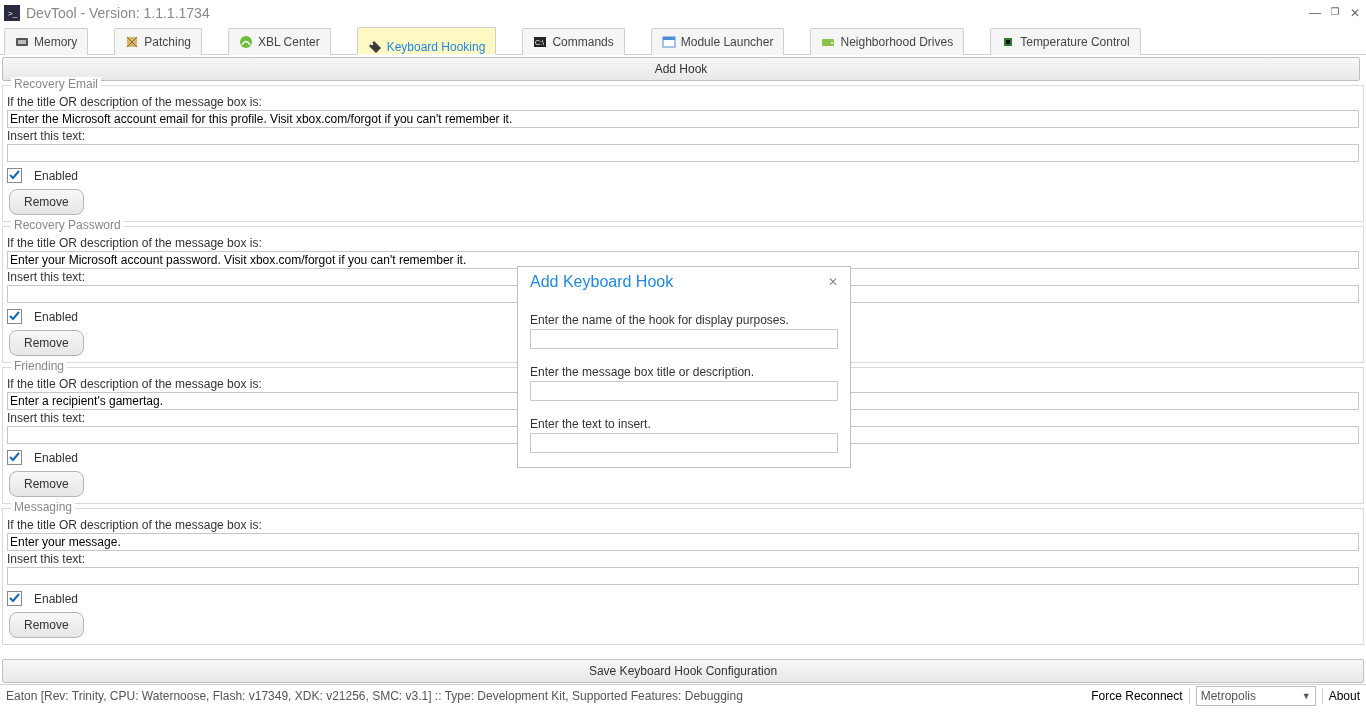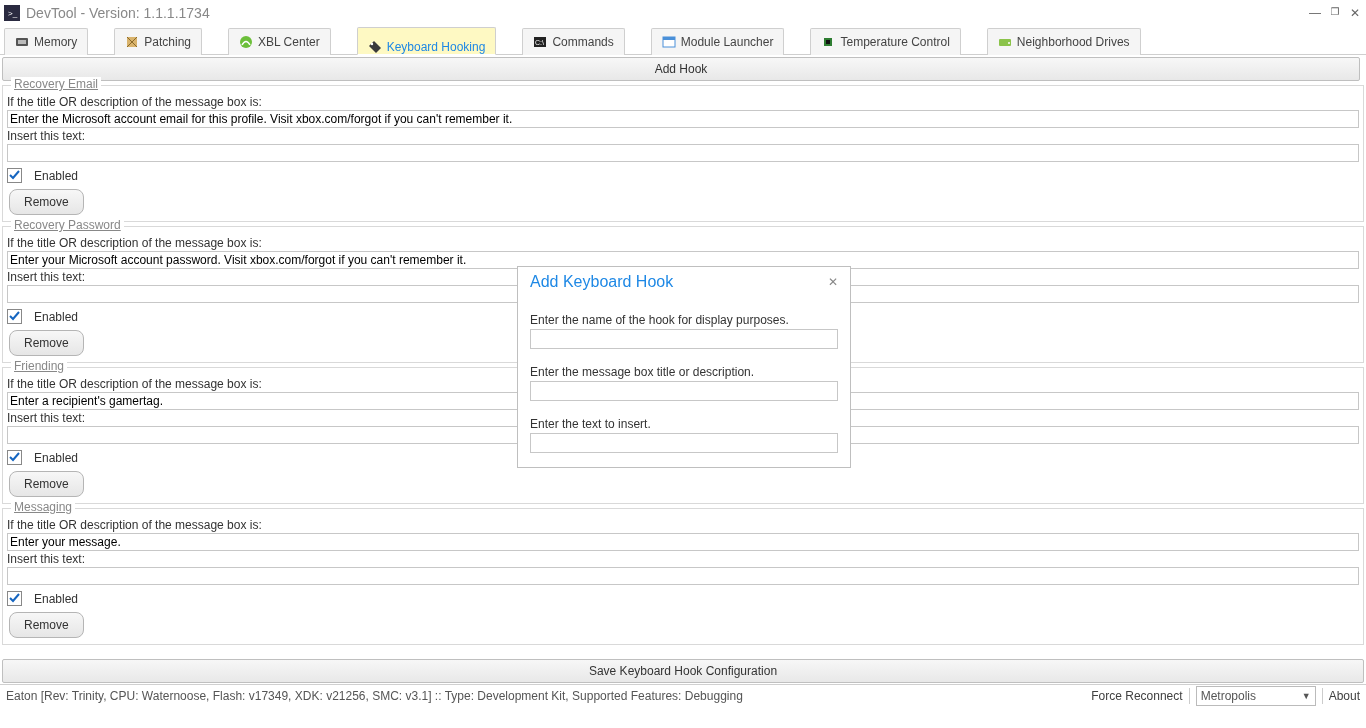--- a/index.html
+++ b/index.html
@@ -107,21 +107,20 @@
     padding: 8px 2px 6px 2px;
   }
   .group-title {
     position: absolute;
     top: -9px;
     left: 8px;
     background: #fff;
     color: #888;
     padding: 0 3px;
     font-size: 12px;
-    text-decoration: underline;
   }
   .label-line {
     font-size: 12px;
     color: #333;
     padding: 1px 2px;
   }
   .textbox {
     width: calc(100% - 4px);
     height: 18px;
     border: 1px solid #c7c7c7;
@@ -233,21 +232,21 @@
     height:18px;
     border:1px solid #bbb;
     padding:0 4px;
     font-size:12px;
     background:#fff;
   }
   .statusbar .combo .arrow{
     font-size:9px;
     color:#555;
   }
-  .statusbar .link { color:#404040;text-align:center; }
+  .statusbar .link { color:#000000;text-align:center; }
   .save-bar-wrap{
     position:absolute;
     left:0; right:0;
     bottom:22px;
   }
 </style>
 </head>
 <body>
 
 <div class="titlebar">
@@ -303,31 +302,31 @@
   </div>
   <div class="tab">
     <span class="ticon"><svg viewBox="0 0 14 14">
           <rect x="1" y="2" width="12" height="10" fill="#fff" stroke="#4a90d9"></rect>
           <rect x="1" y="2" width="12" height="3" fill="#4a90d9"></rect>
         </svg></span>
     <span>Module Launcher</span>
   </div>
   <div class="tab">
     <span class="ticon"><svg viewBox="0 0 14 14">
+          <rect x="1" y="4" width="12" height="7" fill="#8bc34a" rx="1"></rect>
+          <circle cx="11" cy="8" r="1" fill="#fff"></circle>
+        </svg></span>
+    <span>Neighborhood Drives</span>
+  </div>
+  <div class="tab">
+    <span class="ticon"><svg viewBox="0 0 14 14">
           <rect x="3" y="3" width="8" height="8" fill="#2e7d32"></rect>
           <rect x="5" y="5" width="4" height="4" fill="#111"></rect>
         </svg></span>
     <span>Temperature Control</span>
-  </div>
-  <div class="tab">
-    <span class="ticon"><svg viewBox="0 0 14 14">
-          <rect x="1" y="4" width="12" height="7" fill="#8bc34a" rx="1"></rect>
-          <circle cx="11" cy="8" r="1" fill="#fff"></circle>
-        </svg></span>
-    <span>Neighborhood Drives</span>
   </div>
 </div>
 
 <div class="content">
 
   <div class="barbtn" style="margin:2px 6px 0 2px;">
     <span>Add Hook</span>
   </div>
 
   <div class="group">

